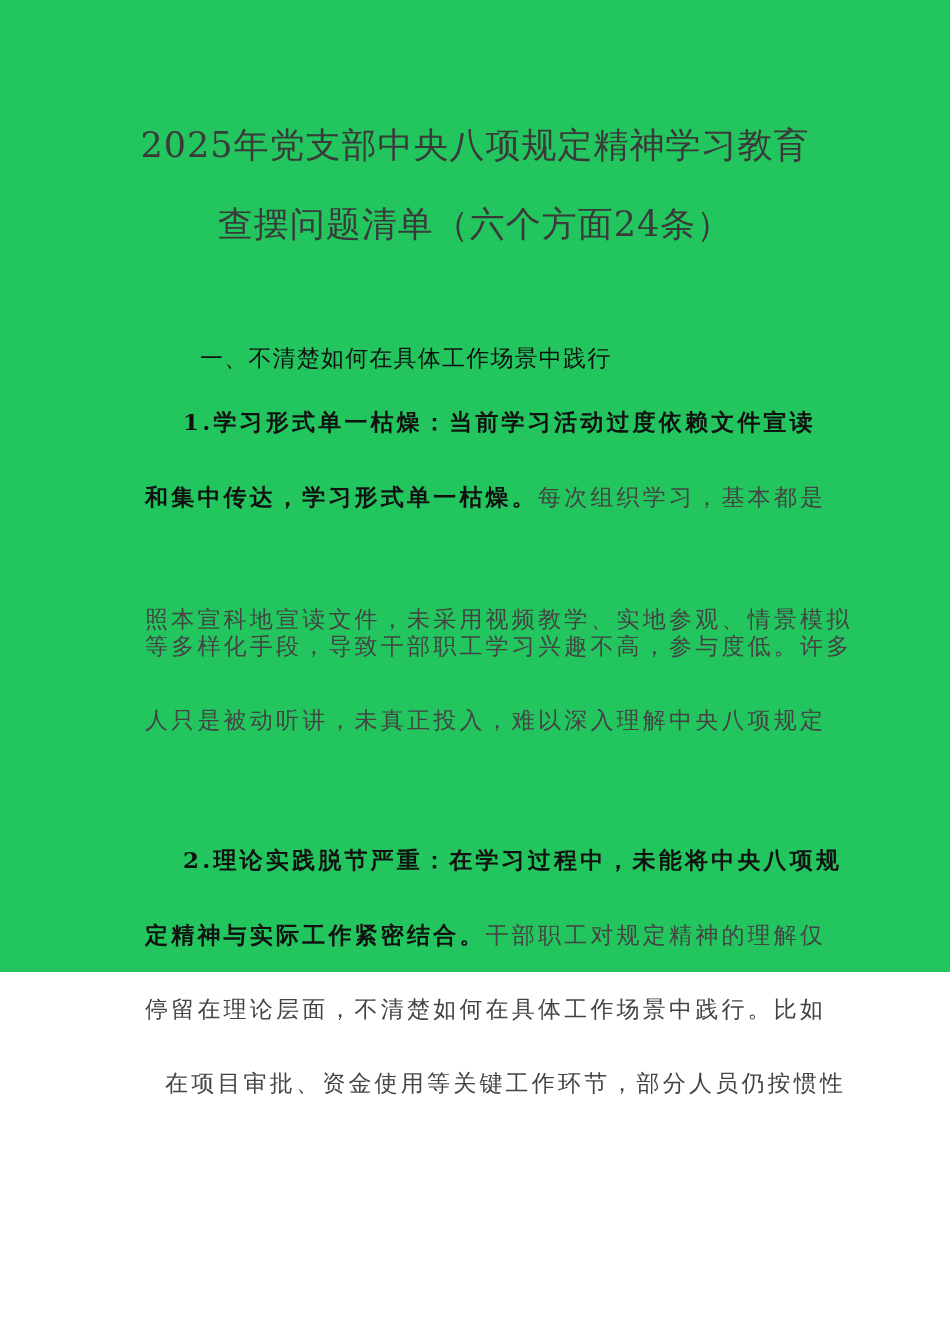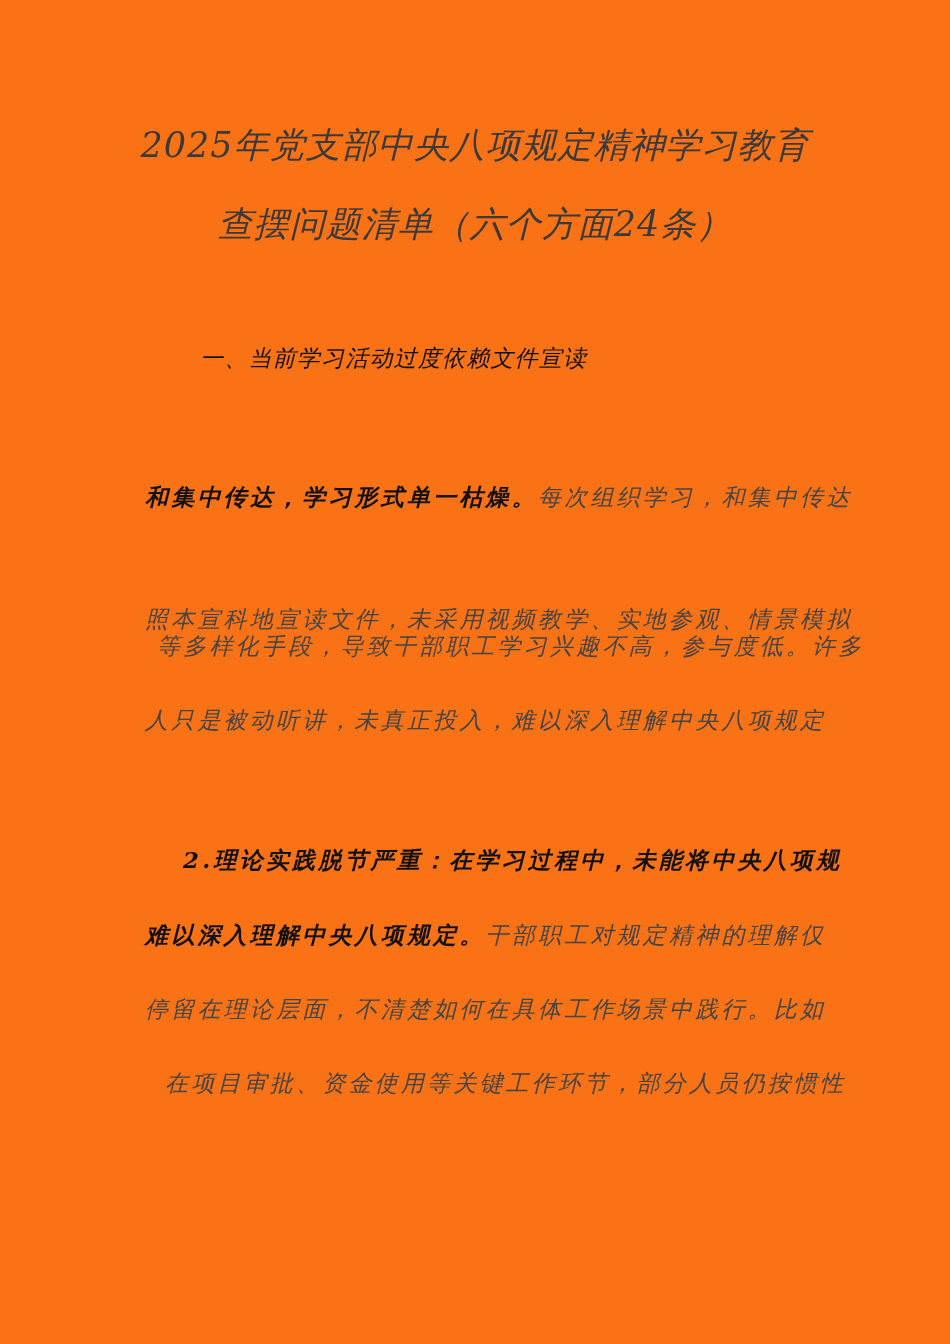--- a/index.html
+++ b/index.html
@@ -11,23 +11,22 @@
       width: 950px;
       height: 1344px;
       position: relative;
       overflow: hidden;
       font-family: "DejaVu Serif", "Liberation Serif", serif;
       color: #222;
     }
     .page {
       position: absolute;
       left: 0; top: 0;
-      width: 950px; height: 1344px;
-      background: #f97316;
-      font-style: italic;
+      width: 950px; height: 972px;
+      background: #22c55e;
     }
     .title-line {
       position: absolute;
       left: 0;
       width: 950px;
       text-align: center;
       font-size: 35px;
       color: #3a3a3a;
       letter-spacing: 1px;
       white-space: nowrap;
@@ -59,29 +58,30 @@
     .light { color: #444; }
   </style>
 </head>
 <body>
 
 <div class="page">
 
   <div class="title-line title-1">2025年党支部中央八项规定精神学习教育</div>
   <div class="title-line title-2">查摆问题清单（六个方面24条）</div>
 
-  <div class="line heading" style="top:343px;">一、当前学习活动过度依赖文件宣读</div>
+  <div class="line heading" style="top:343px;">一、不清楚如何在具体工作场景中践行</div>
 
+  <div class="line bold indent" style="top:407px;">1.学习形式单一枯燥：当前学习活动过度依赖文件宣读</div>
 
-  <div class="line" style="top:482px;"><span class="bold">和集中传达，学习形式单一枯燥。</span><span class="light">每次组织学习，和集中传达</span></div>
+  <div class="line" style="top:482px;"><span class="bold">和集中传达，学习形式单一枯燥。</span><span class="light">每次组织学习，基本都是</span></div>
 
   <div class="line light" style="top:557px;margin-top:47px;">照本宣科地宣读文件，未采用视频教学、实地参观、情景模拟</div>
-  <div class="line light" style="top:631px;margin-left:12px;">等多样化手段，导致干部职工学习兴趣不高，参与度低。许多</div>
+  <div class="line light" style="top:631px;">等多样化手段，导致干部职工学习兴趣不高，参与度低。许多</div>
   <div class="line light" style="top:705px;">人只是被动听讲，未真正投入，难以深入理解中央八项规定</div>
 
   <div class="line bold indent" style="top:845px;">2.理论实践脱节严重：在学习过程中，未能将中央八项规</div>
 
-  <div class="line" style="top:920px;"><span class="bold">难以深入理解中央八项规定。</span><span class="light">干部职工对规定精神的理解仅</span></div>
+  <div class="line" style="top:920px;"><span class="bold">定精神与实际工作紧密结合。</span><span class="light">干部职工对规定精神的理解仅</span></div>
 
   <div class="line light" style="top:994px;">停留在理论层面，不清楚如何在具体工作场景中践行。比如</div>
   <div class="line light" style="top:1068px;margin-left:20px;">在项目审批、资金使用等关键工作环节，部分人员仍按惯性</div>
 
 </div>
 
 </body></html>

